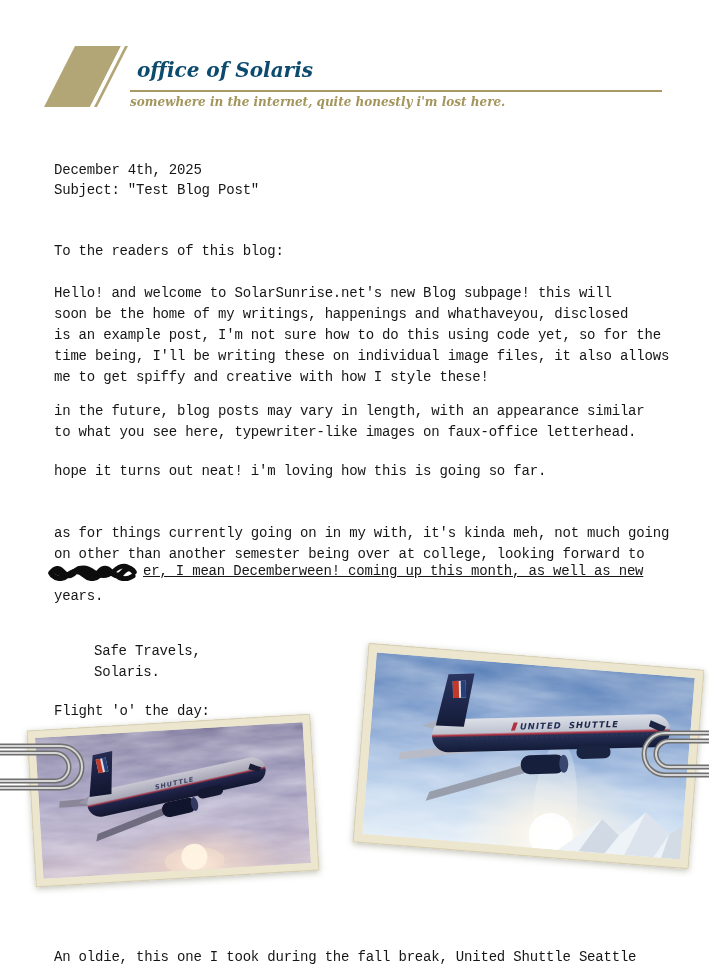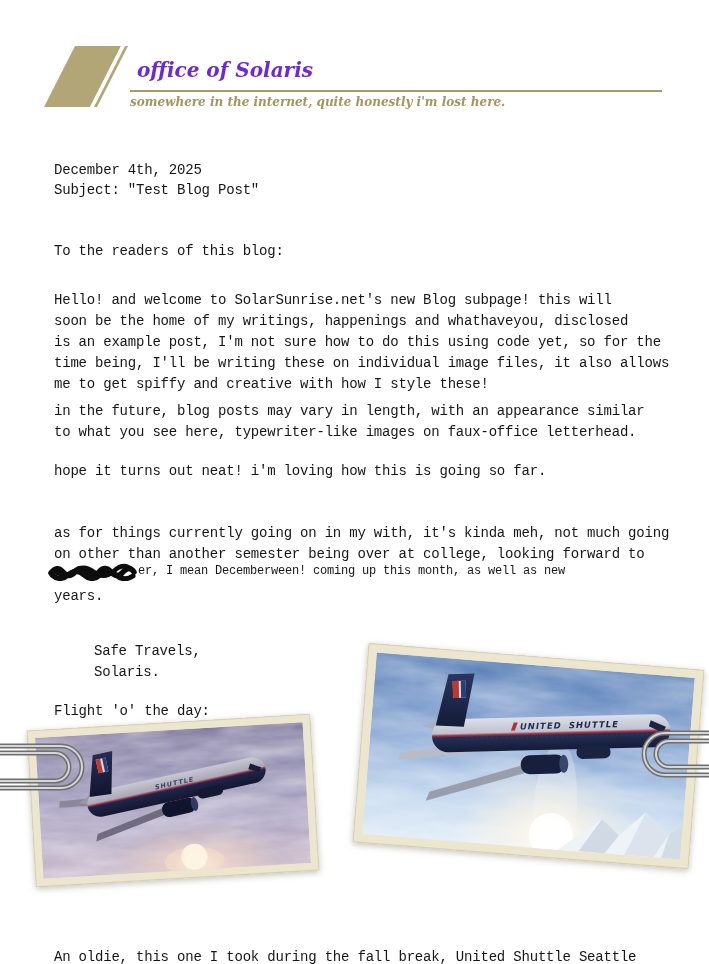--- a/index.html
+++ b/index.html
@@ -2,31 +2,31 @@
 <html><head>
 <meta charset="utf-8">
 <style>
   html,body{margin:0;padding:0;background:#ffffff;}
   #page{position:relative;width:709px;height:964px;background:#ffffff;overflow:hidden;
         font-family:"Liberation Mono","DejaVu Sans Mono",monospace;color:#161616;}
 
   
   .logo{position:absolute;left:39px;top:42px;}
   .brand{position:absolute;left:137px;top:58px;font-family:"DejaVu Serif",serif;
-         font-style:italic;font-weight:bold;font-size:20px;color:#6d28d9;white-space:nowrap;}
+         font-style:italic;font-weight:bold;font-size:20px;color:#0c4a6e;white-space:nowrap;}
   .rule{position:absolute;left:130px;top:90px;width:532px;height:2px;background:#a89a62;}
   .tagline{position:absolute;left:130px;top:95px;font-family:"DejaVu Serif",serif;
          font-style:italic;font-weight:bold;font-size:12px;color:#a3955c;white-space:nowrap;}
 
   
   .type{position:absolute;left:54px;font-size:14px;line-height:21px;
         letter-spacing:-0.2px;white-space:pre;}
   .date-block{line-height:20px;}
   .redact-line{display:flex;align-items:center;left:48px;height:21px;}
-  .redact-line .tail{font-size:12px;letter-spacing:-0.2px;white-space:pre;}
+  .redact-line .tail{font-size:14px;letter-spacing:-0.2px;white-space:pre;margin-left:5px;text-decoration:underline;}
 
   
   .photo-frame{position:absolute;background:#ece6cf;
         box-shadow:0 2px 6px rgba(90,85,60,.35), inset 0 0 0 1px rgba(150,140,100,.25);}
   .photo-frame svg{display:block;}
   #frame-left{left:31px;top:722px;padding:8px;transform:rotate(-3.4deg);}
   #frame-right{left:360px;top:656px;padding:9px;transform:rotate(4.6deg);}
 
   .clip{position:absolute;z-index:6;}
   #clip-left{left:0;top:741px;}
@@ -44,21 +44,21 @@
   </svg>
   <div class="brand">office of Solaris</div>
   <div class="rule"></div>
   <div class="tagline">somewhere in the internet, quite honestly i'm lost here.</div>
 
   <div class="type date-block" style="top:160px;"><span>December 4th, 2025</span>
 <span>Subject: "Test Blog Post"</span></div>
 
   <div class="type" style="top:241px;text-align:right;">To the readers of this blog:</div>
 
-  <div class="type" style="top:290px;">Hello! and welcome to SolarSunrise.net's new Blog subpage! this will
+  <div class="type" style="top:283px;">Hello! and welcome to SolarSunrise.net's new Blog subpage! this will
 soon be the home of my writings, happenings and whathaveyou, disclosed
 is an example post, I'm not sure how to do this using code yet, so for the
 time being, I'll be writing these on individual image files, it also allows
 me to get spiffy and creative with how I style these!</div>
 
   <div class="type" style="top:401px;">in the future, blog posts may vary in length, with an appearance similar
 to what you see here, typewriter-like images on faux-office letterhead.</div>
 
   <div class="type" style="top:461px;">hope it turns out neat! i'm loving how this is going so far.</div>
 

